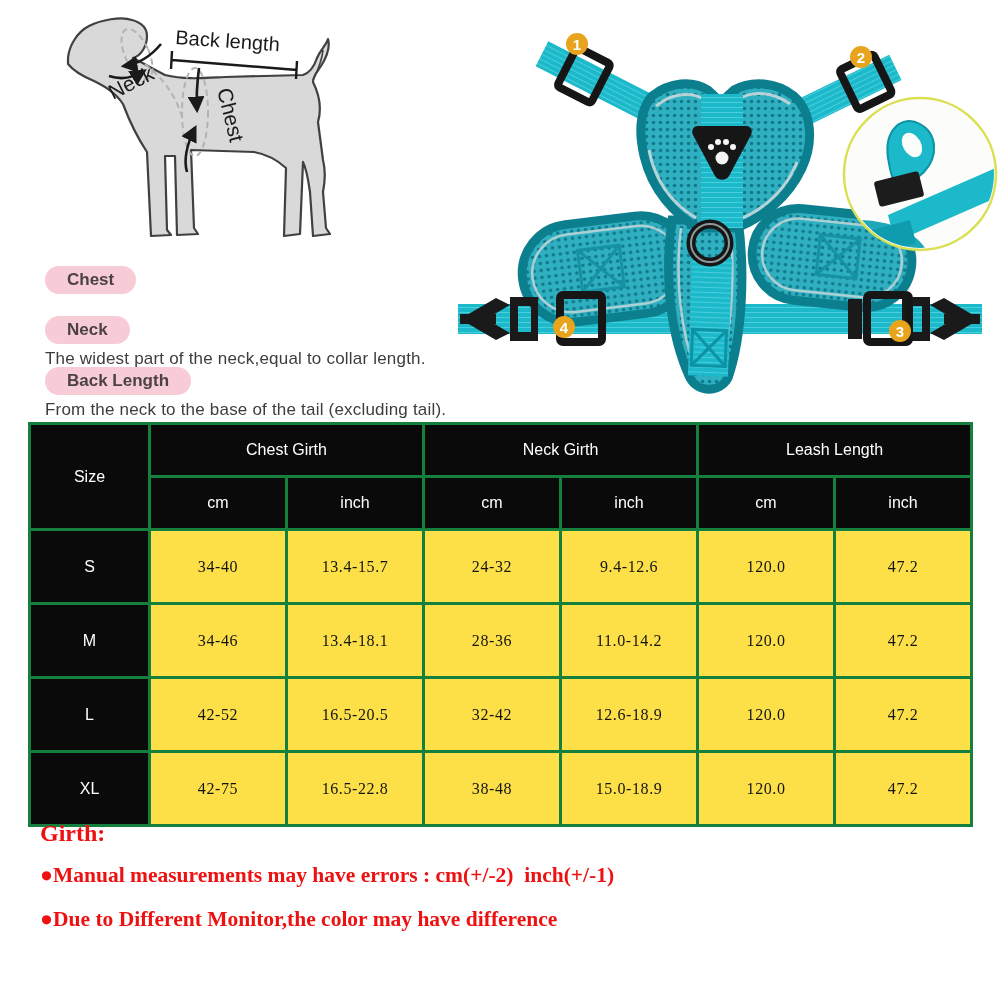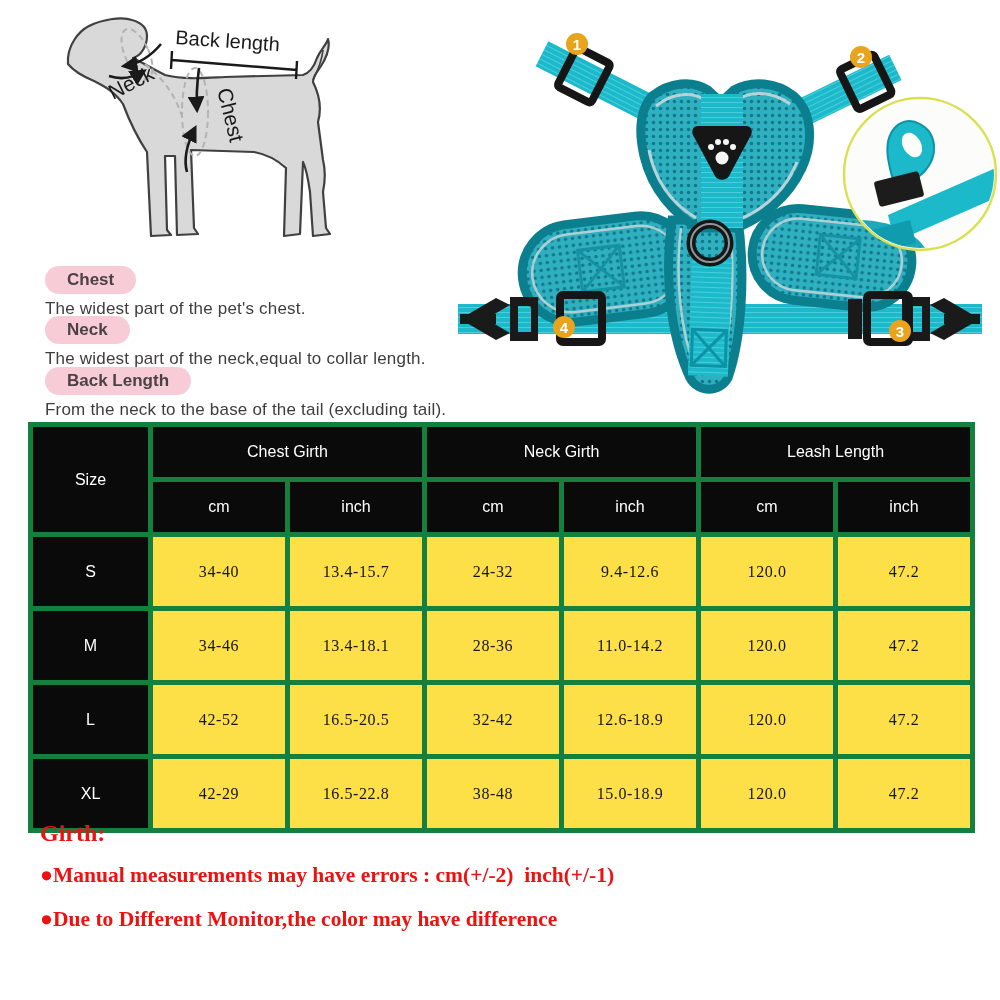--- a/index.html
+++ b/index.html
@@ -24,21 +24,21 @@
     padding:5px 22px 6px 22px;border-radius:15px;
   }
   .def-text{color:#3d3d3d;font-size:17px;margin-top:5px;letter-spacing:0.2px;}
 
   
   table.size{
     position:absolute;left:28px;top:422px;width:942px;
     border-collapse:collapse;table-layout:fixed;
     border:2px solid #000;
   }
-  .size th,.size td{border:5px solid #15803d;text-align:center;vertical-align:middle;padding:16px;}
+  .size th,.size td{border:3px solid #15803d;text-align:center;vertical-align:middle;padding:16px;}
   .size .hdr{background:#0a0a0a;color:#ffffff;font-weight:normal;font-size:16px;}
   .size td.sizecell{background:#0a0a0a;color:#ffffff;font-size:16px;}
   .size td.val{
     background:#fde047;color:#141414;font-size:16px;
     font-family:"Liberation Serif","DejaVu Serif",serif;letter-spacing:0.6px;
   }
 
   
   .note{position:absolute;left:40px;top:820px;width:760px;color:#ed1111;
         font-family:"Liberation Serif","DejaVu Serif",serif;font-weight:bold;}
@@ -214,21 +214,20 @@
       <text x="460" y="336.5" text-anchor="middle" font-size="15" font-weight="bold" fill="#ffffff">3</text>
     </g>
     <g>
       <circle cx="124" cy="327" r="11" fill="#e7a41c"></circle>
       <text x="124" y="332.5" text-anchor="middle" font-size="15" font-weight="bold" fill="#ffffff">4</text>
     </g>
   </svg>
 
   <div class="def-block" style="top:266px;">
     <span class="pill">Chest</span>
-    <div class="def-text">The widest part of the pet's chest.</div>
   </div>
   <div class="def-block" style="top:316px;">
     <span class="pill">Neck</span>
     <div class="def-text">The widest part of the neck,equal to collar length.</div>
   </div>
   <div class="def-block" style="top:367px;">
     <span class="pill">Back Length</span>
     <div class="def-text">From the neck to the base of the tail (excluding tail).</div>
   </div>
 
@@ -279,21 +278,21 @@
         <td class="sizecell">L</td>
         <td class="val">42-52</td>
         <td class="val">16.5-20.5</td>
         <td class="val">32-42</td>
         <td class="val">12.6-18.9</td>
         <td class="val">120.0</td>
         <td class="val">47.2</td>
       </tr>
       <tr style="height:74px">
         <td class="sizecell">XL</td>
-        <td class="val">42-29</td>
+        <td class="val">42-75</td>
         <td class="val">16.5-22.8</td>
         <td class="val">38-48</td>
         <td class="val">15.0-18.9</td>
         <td class="val">120.0</td>
         <td class="val">47.2</td>
       </tr>
     </tbody>
   </table>
 
   <div class="note">

